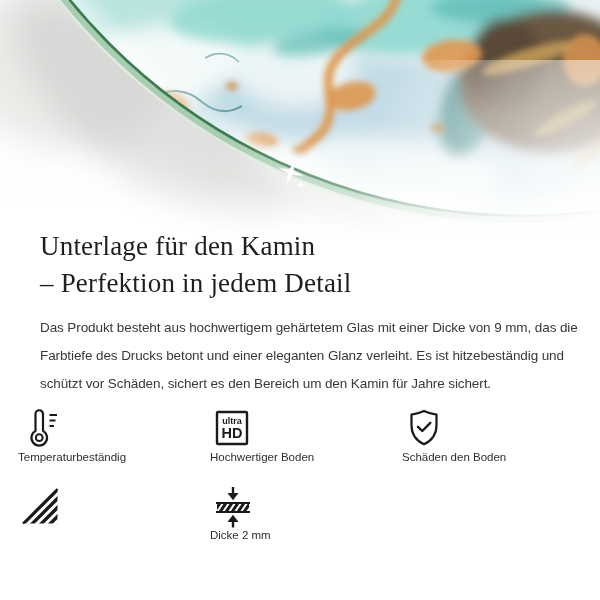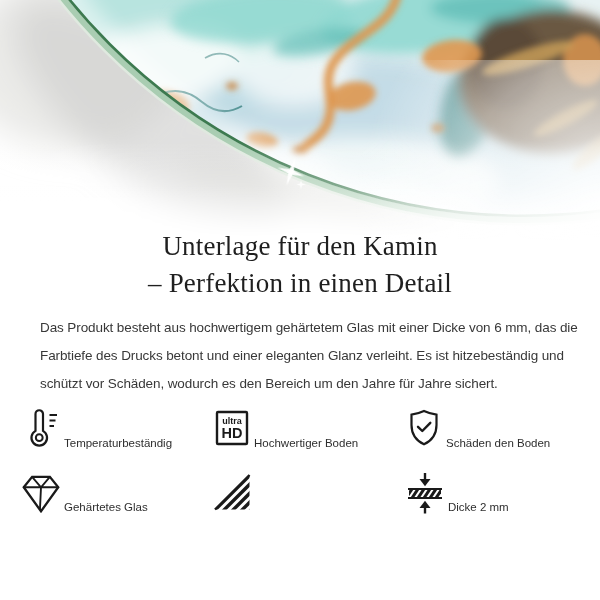--- a/index.html
+++ b/index.html
@@ -4,26 +4,26 @@
 <style>
   html,body{margin:0;padding:0;}
   body{width:600px;height:600px;background:#fff;overflow:hidden;
        font-family:"Liberation Sans",sans-serif;-webkit-font-smoothing:antialiased;}
   .page{position:relative;width:600px;height:600px;background:#fff;}
   .hero{height:226px;overflow:visible;position:relative;}
   .hero svg{display:block;}
   .content{padding:0 40px;position:relative;}
   h1{font-family:"Liberation Serif","DejaVu Serif",serif;font-weight:400;
      font-size:27px;line-height:37px;margin:2px 0 0 0;color:var(--c-heading_text);letter-spacing:.2px;}
-  h1 span{display:block;white-space:nowrap;text-align:center;}
+  h1 span{display:block;white-space:nowrap;}
   .desc{margin:12px 0 0 0;font-size:13.5px;line-height:28px;color:var(--c-body_text);letter-spacing:-.1px;}
   .desc span{display:block;white-space:nowrap;}
   .features{margin:8px -28px 0 -28px;display:grid;grid-template-columns:repeat(3,1fr);
             row-gap:20px;justify-items:center;text-align:center;}
-  .feature{display:flex;flex-direction:row;align-items:flex-end;width:180px;}
+  .feature{display:flex;flex-direction:column;align-items:flex-start;width:180px;}
   .ficon{height:44px;display:flex;align-items:flex-end;justify-content:center;}
   .flabel{font-size:11.5px;line-height:14px;color:var(--c-label_text);white-space:nowrap;}
   .ic{display:block;}
 </style>
 </head>
 <body>
 
 <div class="page">
 
   <div class="hero">
@@ -124,27 +124,27 @@
         <path d="M0 -14 L2.2 -2.2 L14 0 L2.2 2.2 L0 14 L-2.2 2.2 L-14 0 L-2.2 -2.2 Z" fill="#ffffff" transform="rotate(18)" filter="url(#b1)" opacity="0.95"></path>
         <circle cx="0" cy="0" r="2.6" fill="#ffffff"></circle>
         <path d="M10 8 L11 11.5 L14.5 12.5 L11 13.5 L10 17 L9 13.5 L5.5 12.5 L9 11.5 Z" fill="#ffffff" opacity="0.8"></path>
       </g>
     </svg>
   </div>
 
   <div class="content">
     <h1>
       <span>Unterlage für den Kamin</span>
-      <span>– Perfektion in einen Detail</span>
+      <span>– Perfektion in jedem Detail</span>
     </h1>
 
     <p class="desc">
-      <span>Das Produkt besteht aus hochwertigem gehärtetem Glas mit einer Dicke von 6 mm, das die</span>
+      <span>Das Produkt besteht aus hochwertigem gehärtetem Glas mit einer Dicke von 9 mm, das die</span>
       <span>Farbtiefe des Drucks betont und einer eleganten Glanz verleiht. Es ist hitzebeständig und</span>
-      <span>schützt vor Schäden, wodurch es den Bereich um den Jahre für Jahre sichert.</span>
+      <span>schützt vor Schäden, sichert es den Bereich um den Kamin für Jahre sichert.</span>
     </p>
 
     <div class="features">
 
       <div class="feature">
         <div class="ficon">
           <svg class="ic" width="46" height="44" viewBox="0 0 44 44">
             <path d="M16.5 24.9 L16.5 8 A3.75 3.75 0 0 1 24 8 L24 24.9 A7.8 7.8 0 1 1 16.5 24.9 Z" fill="none" style="stroke:var(--c-icon_stroke)" stroke-width="2.2"></path>
             <circle cx="20.25" cy="31.7" r="3.4" fill="none" style="stroke:var(--c-icon_stroke)" stroke-width="2"></circle>
             <path d="M30.5 9 L38 9 M30.5 14.5 L36.5 14.5 M30.5 20 L35 20" style="stroke:var(--c-icon_stroke)" stroke-width="2" fill="none"></path>
@@ -167,29 +167,20 @@
       <div class="feature">
         <div class="ficon">
           <svg class="ic" width="44" height="44" viewBox="0 0 44 44">
             <path d="M22 5 C17.8 6.9 13 8.2 9.5 8.7 L9.5 19 C9.5 28.4 14.7 34.9 22 38.3 C29.3 34.9 34.5 28.4 34.5 19 L34.5 8.7 C31 8.2 26.2 6.9 22 5 Z" fill="none" style="stroke:var(--c-icon_stroke)" stroke-width="2.2"></path>
             <path d="M16 20.8 L20.3 25 L28.3 16.8" fill="none" style="stroke:var(--c-icon_stroke)" stroke-width="2.4" stroke-linecap="round" stroke-linejoin="round"></path>
           </svg>
         </div>
         <div class="flabel">Schäden den Boden</div>
       </div>
 
-      <div class="feature">
-        <div class="ficon">
-          <svg class="ic" width="46" height="42" viewBox="0 0 44 40">
-            <path d="M5.5 14.5 L13.5 4.5 L30.5 4.5 L38.5 14.5 L22 37.5 Z" fill="none" style="stroke:var(--c-icon_stroke)" stroke-width="2.2" stroke-linejoin="miter"></path>
-            <path d="M5.5 14.5 L38.5 14.5 M13.5 4.5 L22 14.5 L30.5 4.5 M22 14.5 L21 35.5" fill="none" style="stroke:var(--c-icon_stroke)" stroke-width="1.8"></path>
-          </svg>
-        </div>
-        <div class="flabel">Gehärtetes Glas</div>
-      </div>
 
       <div class="feature">
         <div class="ficon">
           <svg class="ic" width="44" height="44" viewBox="0 0 44 44">
             <defs>
                 <clipPath id="ktri">
                   <path d="M5 39.5 L39.5 5 L39.5 39.5 Z"></path>
                 </clipPath>
               </defs>
             <path d="M5 39.5 L39.5 5" style="stroke:var(--c-icon_stroke)" stroke-width="2.4" fill="none"></path>

